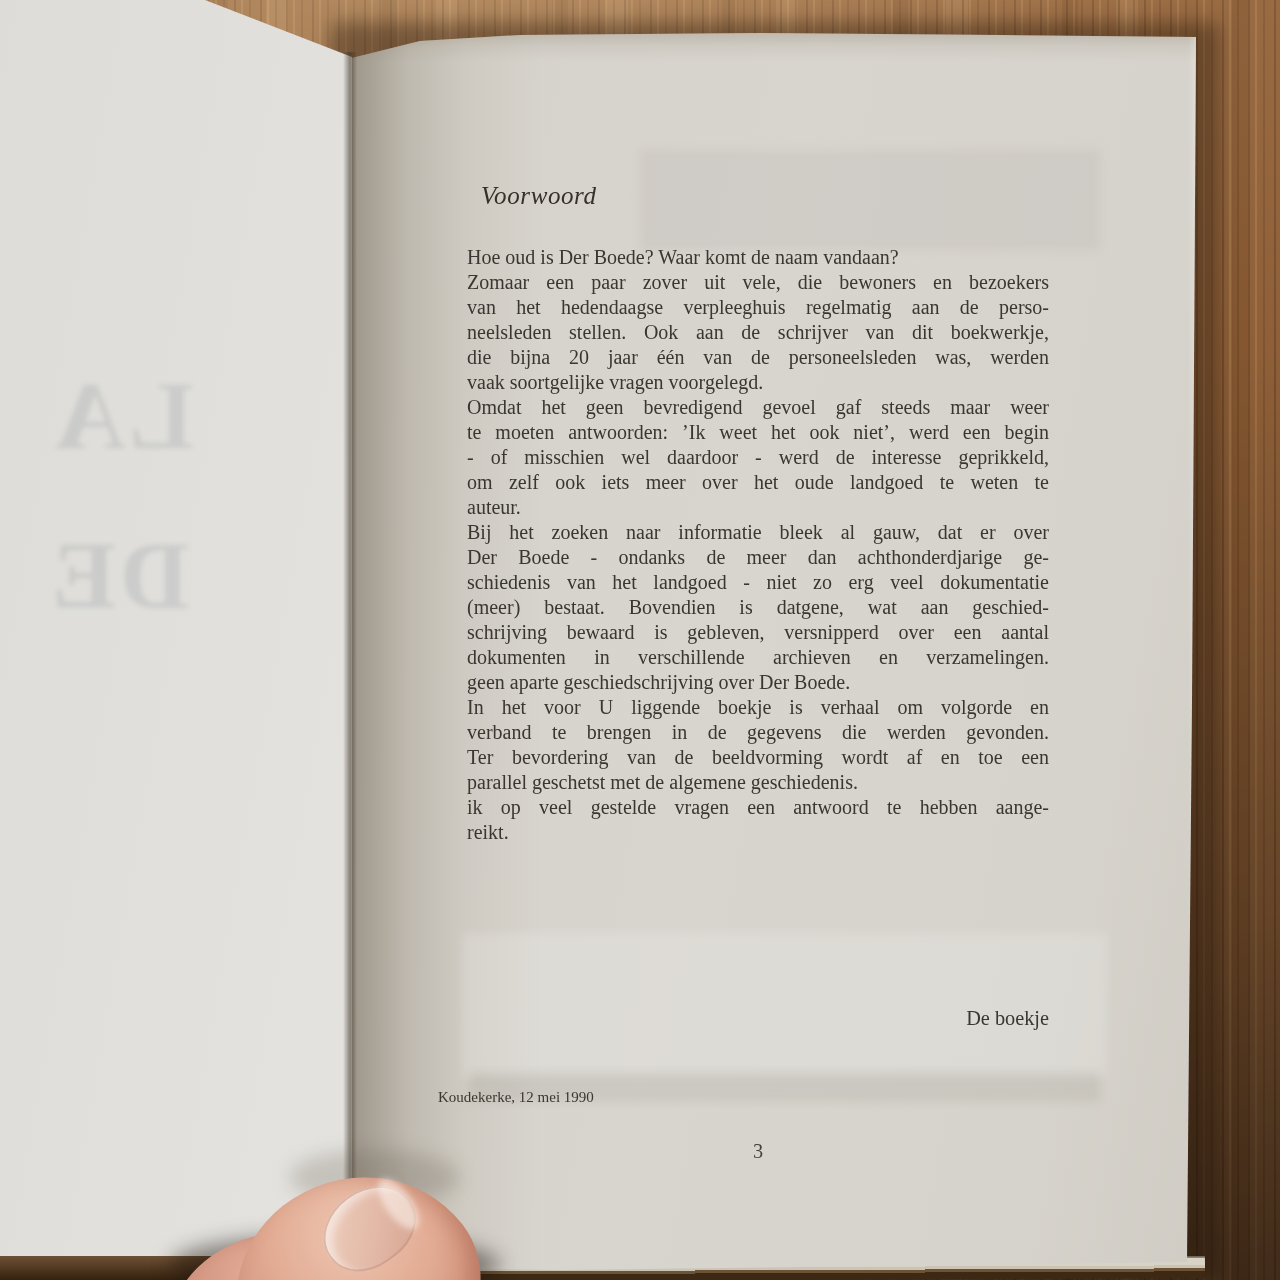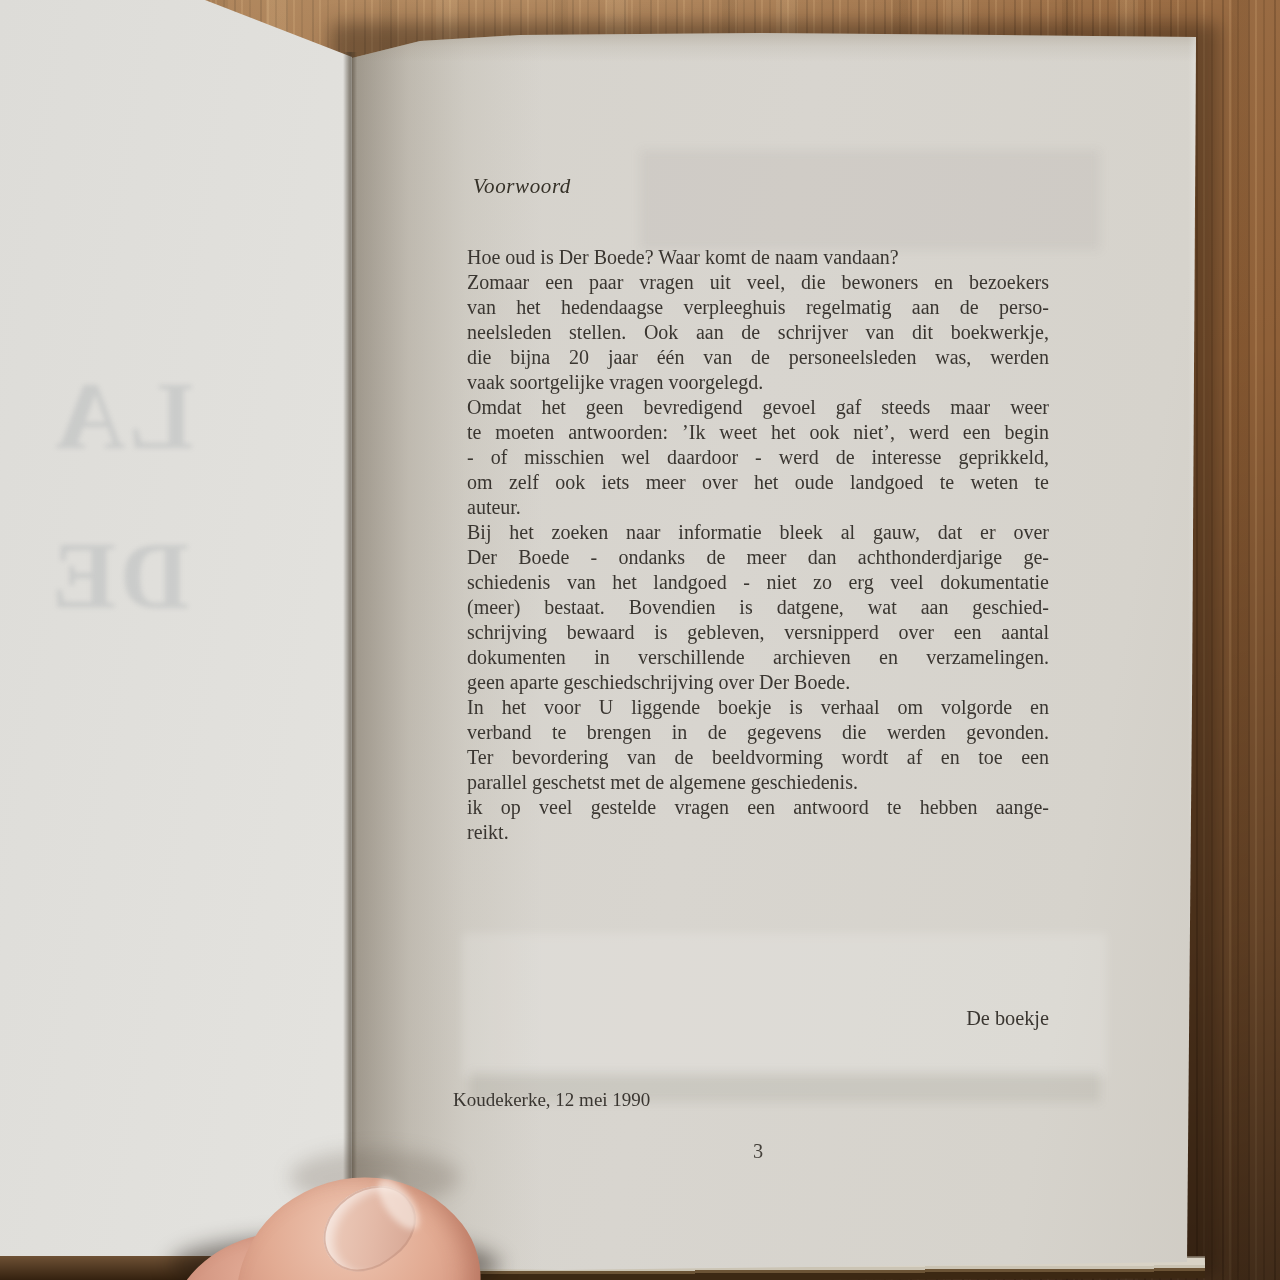--- a/index.html
+++ b/index.html
@@ -67,30 +67,30 @@
   .right-page .top-shade{position:absolute;left:340px;top:28px;width:870px;height:34px;
     background:linear-gradient(to bottom,rgba(110,92,66,.28),rgba(110,92,66,.08) 55%,transparent);}
   .right-page .right-rim{position:absolute;right:78px;top:30px;bottom:10px;width:14px;
     background:linear-gradient(to right,transparent,rgba(255,255,252,.45));}
   .showthrough{position:absolute;filter:blur(5px);}
   .st-title{left:640px;top:150px;width:460px;height:100px;background:rgba(134,132,124,.10);}
   .st-photo{left:462px;top:933px;width:645px;height:145px;background:rgba(255,255,255,.16);}
   .st-caption{left:470px;top:1072px;width:630px;height:30px;background:rgba(118,112,100,.12);}
 
   
-  .title{position:absolute;left:473px;top:174px;margin:0;font-weight:normal;
-    font-style:italic;font-size:21px;letter-spacing:.6px;color:#353128;}
+  .title{position:absolute;left:473px;top:174px;margin:8px;font-weight:normal;
+    font-style:italic;font-size:25px;letter-spacing:.6px;color:#353128;}
   .body-text{position:absolute;left:467px;top:245px;width:582px;
     font-size:20px;color:#3a3631;}
   .pl{height:25px;line-height:25px;white-space:nowrap;
     text-align:justify;text-align-last:justify;}
   .pl-last{text-align-last:left;}
   .signature{position:absolute;left:467px;top:1007px;width:582px;
     text-align:right;font-size:20.3px;color:#3a3631;}
-  .dateline{position:absolute;left:453px;top:1089px;font-size:19px;color:#3a3631;}
+  .dateline{position:absolute;left:438px;top:1089px;font-size:15px;color:#3a3631;}
   .page-number{position:absolute;left:467px;top:1140px;width:582px;
     text-align:center;font-size:20.3px;color:#45413b;}
 
   
   .gutter{position:absolute;left:343px;top:52px;width:14px;height:1206px;
     background:linear-gradient(to right,transparent,rgba(62,52,38,.50) 45%,
       rgba(62,52,38,.55) 55%,transparent);filter:blur(.4px);}
 
   
   .hand{position:absolute;inset:0;}
@@ -139,21 +139,21 @@
     <div class="top-shade"></div>
     <div class="right-rim"></div>
     <div class="showthrough st-title"></div>
     <div class="showthrough st-photo"></div>
     <div class="showthrough st-caption"></div>
 
     <h1 class="title">Voorwoord</h1>
 
     <div class="body-text" id="body-text">
         <div class="pl pl-last">Hoe oud is Der Boede? Waar komt de naam vandaan?</div>
-        <div class="pl">Zomaar een paar vragen uit veel, die bewoners en bezoekers</div>
+        <div class="pl">Zomaar een paar zover uit vele, die bewoners en bezoekers</div>
         <div class="pl">van het hedendaagse verpleeghuis regelmatig aan de perso-</div>
         <div class="pl">neelsleden stellen. Ook aan de schrijver van dit boekwerkje,</div>
         <div class="pl">die bijna 20 jaar één van de personeelsleden was, werden</div>
         <div class="pl pl-last">vaak soortgelijke vragen voorgelegd.</div>
         <div class="pl">Omdat het geen bevredigend gevoel gaf steeds maar weer</div>
         <div class="pl">te moeten antwoorden: ’Ik weet het ook niet’, werd een begin</div>
         <div class="pl">- of misschien wel daardoor - werd de interesse geprikkeld,</div>
         <div class="pl">om zelf ook iets meer over het oude landgoed te weten te</div>
         <div class="pl pl-last">auteur.</div>
         <div class="pl">Bij het zoeken naar informatie bleek al gauw, dat er over</div>

